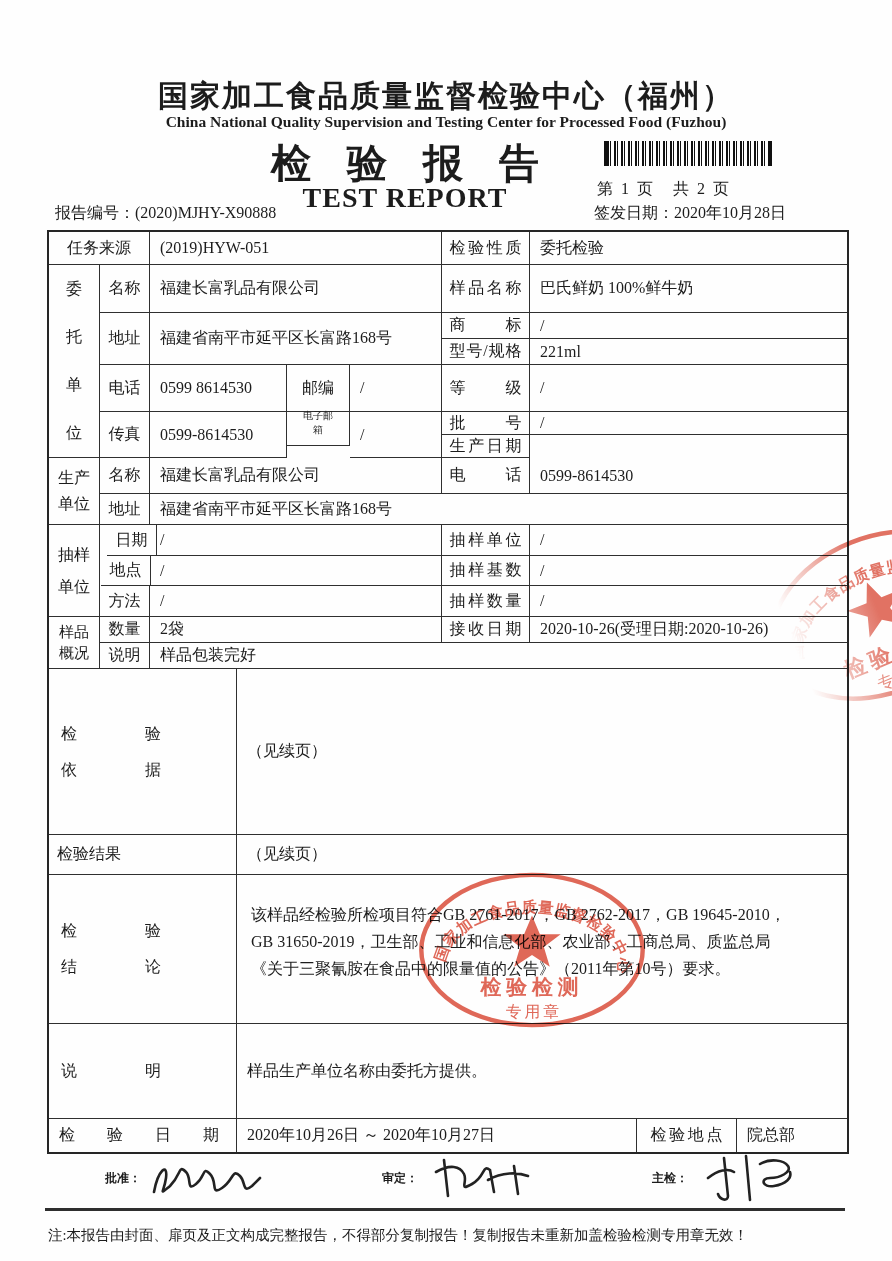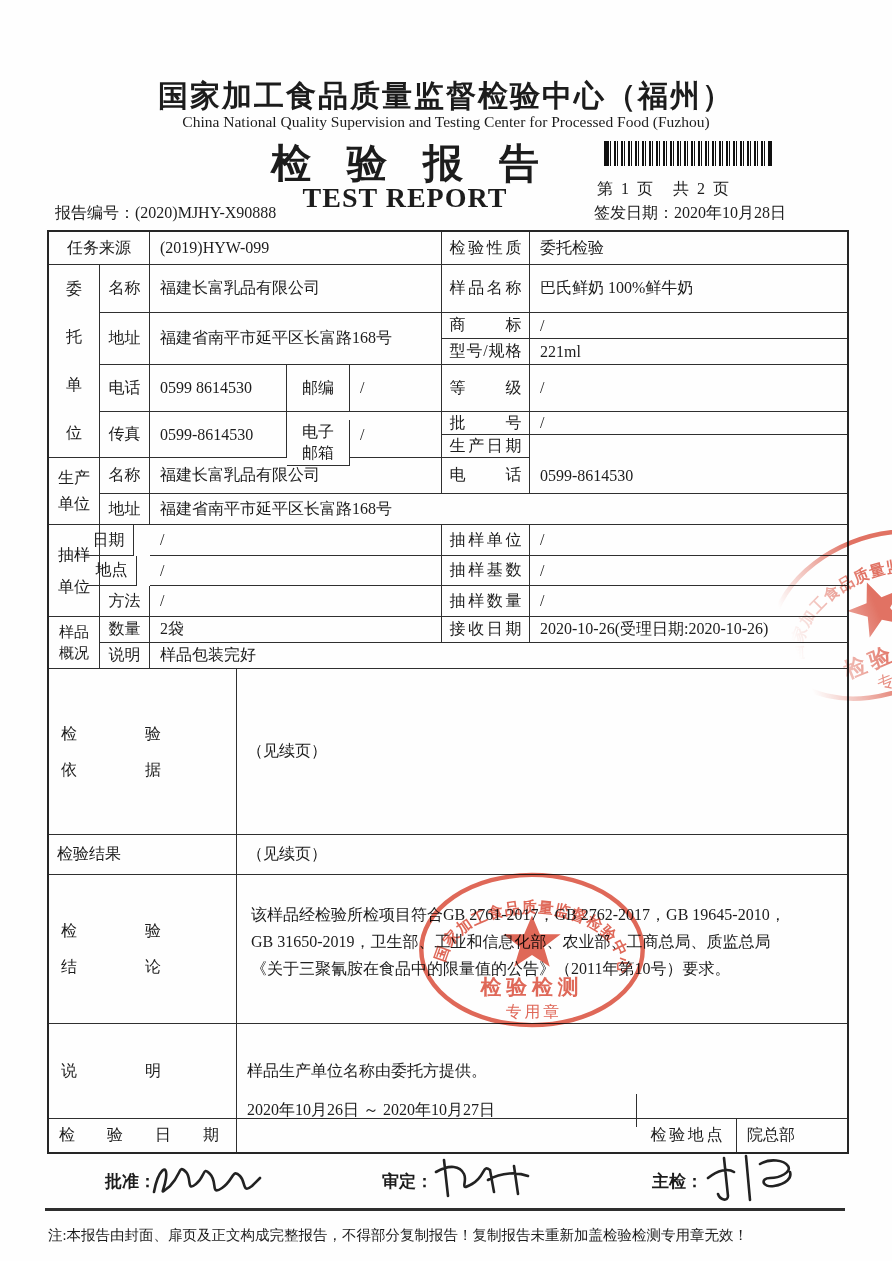--- a/index.html
+++ b/index.html
@@ -1,21 +1,21 @@
 <!DOCTYPE html>
 <html><head>
 <meta charset="utf-8">
 <style>
   html,body{margin:0;padding:0;background:#ffffff;}
   #page{position:relative;width:892px;height:1261px;background:#fefefe;overflow:hidden;
         font-family:"Liberation Serif","DejaVu Serif",serif;color:#1c1c1c;}
   .abs{position:absolute;}
   
   .org-cn{left:0;right:0;top:76px;text-align:center;font-size:30px;font-weight:bold;letter-spacing:2px;}
-  .org-en{left:0;right:0;top:113px;text-align:center;font-size:15.5px;font-weight:normal;}
+  .org-en{left:0;right:0;top:113px;text-align:center;font-size:15.5px;font-weight:bold;}
   .title-cn{left:230px;top:136px;width:350px;text-align:center;font-size:40px;font-weight:bold;
             letter-spacing:36px;text-indent:36px;white-space:nowrap;}
   .title-en{left:230px;top:182px;width:350px;text-align:center;font-size:28px;font-weight:bold;letter-spacing:1px;}
   .barcode{left:604px;top:141px;width:163px;height:25px;border-left:3px solid #111;border-right:2px solid #111;
     background:repeating-linear-gradient(90deg,#111 0px,#111 2px,#fff 2px,#fff 3px,#111 3px,#111 4px,#fff 4px,#fff 7px,#111 7px,#111 9px,#fff 9px,#fff 10px,#111 10px,#111 11px,#fff 11px,#fff 14px);}
   .page-info{left:597px;top:179px;font-size:16px;letter-spacing:2px;font-family:Liberation Serif, serif;}
   .report-no{left:55px;top:203px;font-size:16px;}
   .issue-date{left:594px;top:203px;font-size:16px;}
   
   #tbl{position:absolute;left:47px;top:230px;width:798px;height:920px;border:2.2px solid #262626;box-sizing:content-box;}
@@ -32,42 +32,42 @@
   .wrap2{width:36px;margin:0 auto;word-break:break-all;text-align:center;}
   .block{display:block;}
   
   .concl{display:block;padding:26px 0 0 14px;line-height:27px;font-size:16px;}
   
   .stamp{position:absolute;opacity:.8;mix-blend-mode:multiply;}
   .stamp2{-webkit-mask-image:linear-gradient(to left,#000 50%,transparent 88%);
           mask-image:linear-gradient(to left,#000 50%,transparent 88%);
           transform:rotate(-22deg);opacity:.75;}
   
-  .sig-label{font-size:17px;font-weight:bold;}
+  .sig-label{font-size:12px;font-weight:bold;}
   .rule{left:45px;top:1208px;width:800px;height:3px;background:#2e2e2e;}
   .note{left:48px;top:1226px;font-size:14.5px;}
 </style>
 </head>
 <body>
 
 <div id="page">
 
   <div class="abs org-cn">国家加工食品质量监督检验中心（福州）</div>
   <div class="abs org-en">China National Quality Supervision and Testing Center for Processed Food (Fuzhou)</div>
   <div class="abs title-cn">检验报告</div>
   <div class="abs title-en">TEST REPORT</div>
   <div class="abs barcode"></div>
   <div class="abs page-info">第 1 页　共 2 页</div>
   <div class="abs report-no"><span>报告编号：</span><span>(2020)MJHY-X90888</span></div>
   <div class="abs issue-date"><span>签发日期：</span><span>2020年10月28日</span></div>
 
   <div id="tbl">
 
     <div class="cell lc" style="left:0;top:0;width:101px;height:33px">任务来源</div>
-    <div class="cell lv" style="left:101px;top:0;width:292px;height:33px">(2019)HYW-099</div>
+    <div class="cell lv" style="left:101px;top:0;width:292px;height:33px">(2019)HYW-051</div>
     <div class="cell" style="left:393px;top:0;width:88px;height:33px">
         <span class="sp4">检验性质</span>
       </div>
     <div class="cell lv nr" style="left:481px;top:0;width:317px;height:33px">委托检验</div>
 
     <div class="cell vlab v1" style="left:0;top:33px;width:51px;height:193px">
         <span class="wrap2" style="width:20px;line-height:48px">委托单位</span>
       </div>
     <div class="cell lc" style="left:51px;top:33px;width:50px;height:48px">名称</div>
     <div class="cell lv" style="left:101px;top:33px;width:292px;height:48px">福建长富乳品有限公司</div>
@@ -91,21 +91,21 @@
     <div class="cell lv" style="left:101px;top:133px;width:137px;height:47px">0599 8614530</div>
     <div class="cell lc" style="left:238px;top:133px;width:63px;height:47px">邮编</div>
     <div class="cell lv" style="left:301px;top:133px;width:92px;height:47px">/</div>
     <div class="cell" style="left:393px;top:133px;width:88px;height:47px">
         <span class="sp4">等级</span>
       </div>
     <div class="cell lv nr" style="left:481px;top:133px;width:317px;height:47px">/</div>
 
     <div class="cell lc" style="left:51px;top:180px;width:50px;height:46px">传真</div>
     <div class="cell lv" style="left:101px;top:180px;width:137px;height:46px">0599-8614530</div>
-    <div class="cell lc" style="left:238px;top:188px;width:63px;height:46px;font-size:16px">
+    <div class="cell lc" style="left:238px;top:168px;width:63px;height:46px;font-size:10px">
         <span class="wrap2">电子邮箱</span>
       </div>
     <div class="cell lv" style="left:301px;top:180px;width:92px;height:46px">/</div>
     <div class="cell" style="left:393px;top:180px;width:88px;height:23px">
         <span class="sp4">批号</span>
       </div>
     <div class="cell lv nr" style="left:481px;top:180px;width:317px;height:23px">/</div>
     <div class="cell" style="left:393px;top:203px;width:88px;height:23px">
         <span class="sp4">生产日期</span>
       </div>
@@ -118,27 +118,27 @@
     <div class="cell" style="left:393px;top:226px;width:88px;height:36px">
         <span class="sp4">电话</span>
       </div>
     <div class="cell lv nr" style="left:481px;top:226px;width:317px;height:36px">0599-8614530</div>
     <div class="cell lc" style="left:51px;top:262px;width:50px;height:31px">地址</div>
     <div class="cell lv nr" style="left:101px;top:262px;width:697px;height:31px">福建省南平市延平区长富路168号</div>
 
     <div class="cell lc" style="left:0;top:293px;width:51px;height:92px">
         <span class="wrap2" style="line-height:32px">抽样单位</span>
       </div>
-    <div class="cell lc" style="left:35px;top:293px;width:50px;height:31px">日期</div>
+    <div class="cell lc" style="left:58px;top:293px;width:50px;height:31px">日期</div>
     <div class="cell lv" style="left:101px;top:293px;width:292px;height:31px">/</div>
     <div class="cell" style="left:393px;top:293px;width:88px;height:31px">
         <span class="sp4">抽样单位</span>
       </div>
     <div class="cell lv nr" style="left:481px;top:293px;width:317px;height:31px">/</div>
-    <div class="cell lc" style="left:38px;top:324px;width:50px;height:30px">地点</div>
+    <div class="cell lc" style="left:52px;top:324px;width:50px;height:30px">地点</div>
     <div class="cell lv" style="left:101px;top:324px;width:292px;height:30px">/</div>
     <div class="cell" style="left:393px;top:324px;width:88px;height:30px">
         <span class="sp4">抽样基数</span>
       </div>
     <div class="cell lv nr" style="left:481px;top:324px;width:317px;height:30px">/</div>
     <div class="cell lc" style="left:51px;top:354px;width:50px;height:31px">方法</div>
     <div class="cell lv" style="left:101px;top:354px;width:292px;height:31px">/</div>
     <div class="cell" style="left:393px;top:354px;width:88px;height:31px">
         <span class="sp4">抽样数量</span>
       </div>
@@ -184,21 +184,21 @@
     </div>
 
     <div class="cell" style="left:0;top:792px;width:188px;height:95px">
         <span class="spB" style="line-height:normal">说明</span>
       </div>
     <div class="cell nb" style="left:0;top:887px;width:188px;height:33px">
         <span class="spL">检验日期</span>
       </div>
 
     <div class="cell lv nr" style="left:188px;top:792px;width:610px;height:95px">样品生产单位名称由委托方提供。</div>
-    <div class="cell lv nb" style="left:188px;top:862px;width:400px;height:33px">2020年10月26日 ～ 2020年10月27日</div>
+    <div class="cell lv nb" style="left:188px;top:887px;width:400px;height:33px">2020年10月26日 ～ 2020年10月27日</div>
     <div class="cell nb" style="left:588px;top:887px;width:100px;height:33px">
         <span class="sp4">检验地点</span>
       </div>
     <div class="cell lv nb nr" style="left:688px;top:887px;width:110px;height:33px">院总部</div>
   </div>
 
   <svg class="stamp" style="left:412px;top:866px" width="240" height="168" viewBox="0 0 240 170">
     <ellipse cx="120" cy="85" rx="112" ry="76" fill="none" stroke="#d8422e" stroke-width="4.5"></ellipse>
     <path id="arc1" d="M 32,102 A 88,55 0 1 1 208,102" fill="none"></path>
     <text font-size="15.5" fill="#d8422e" font-weight="bold" letter-spacing="1">

